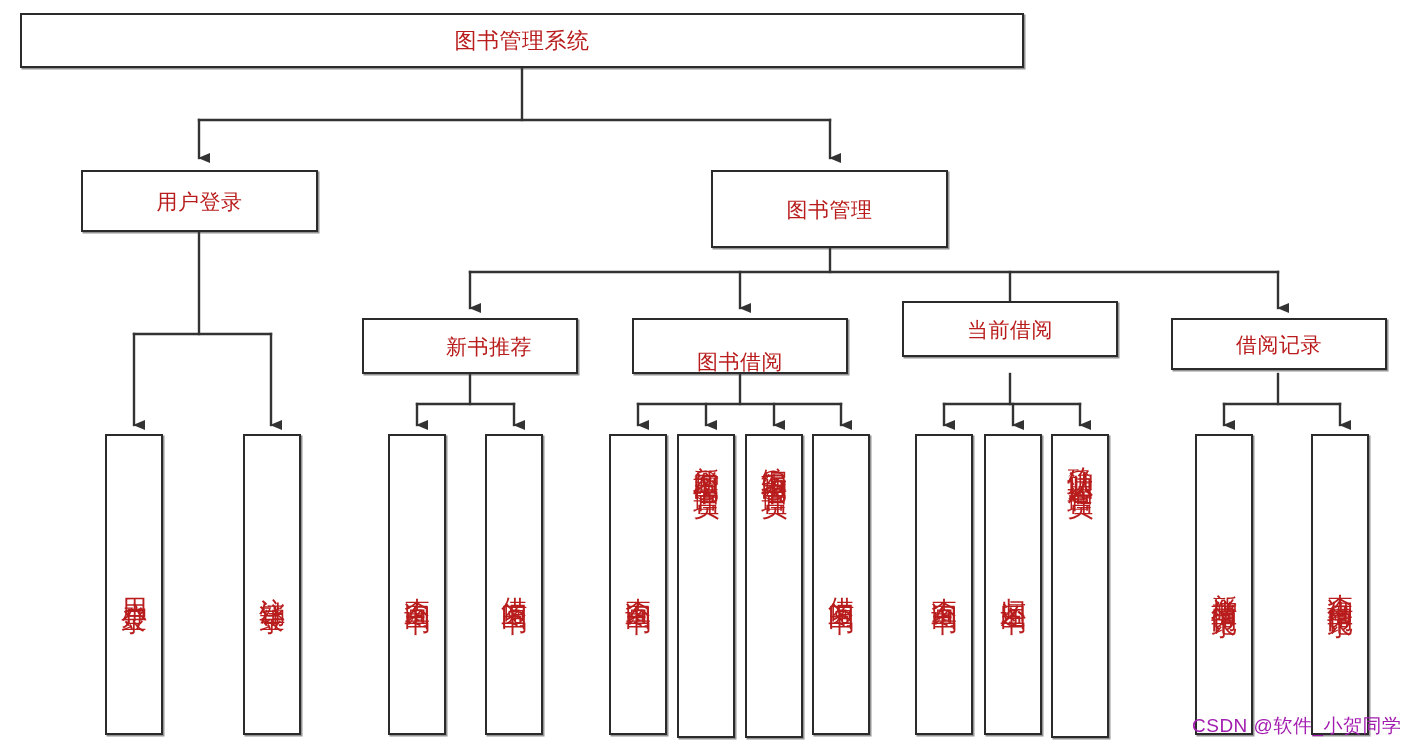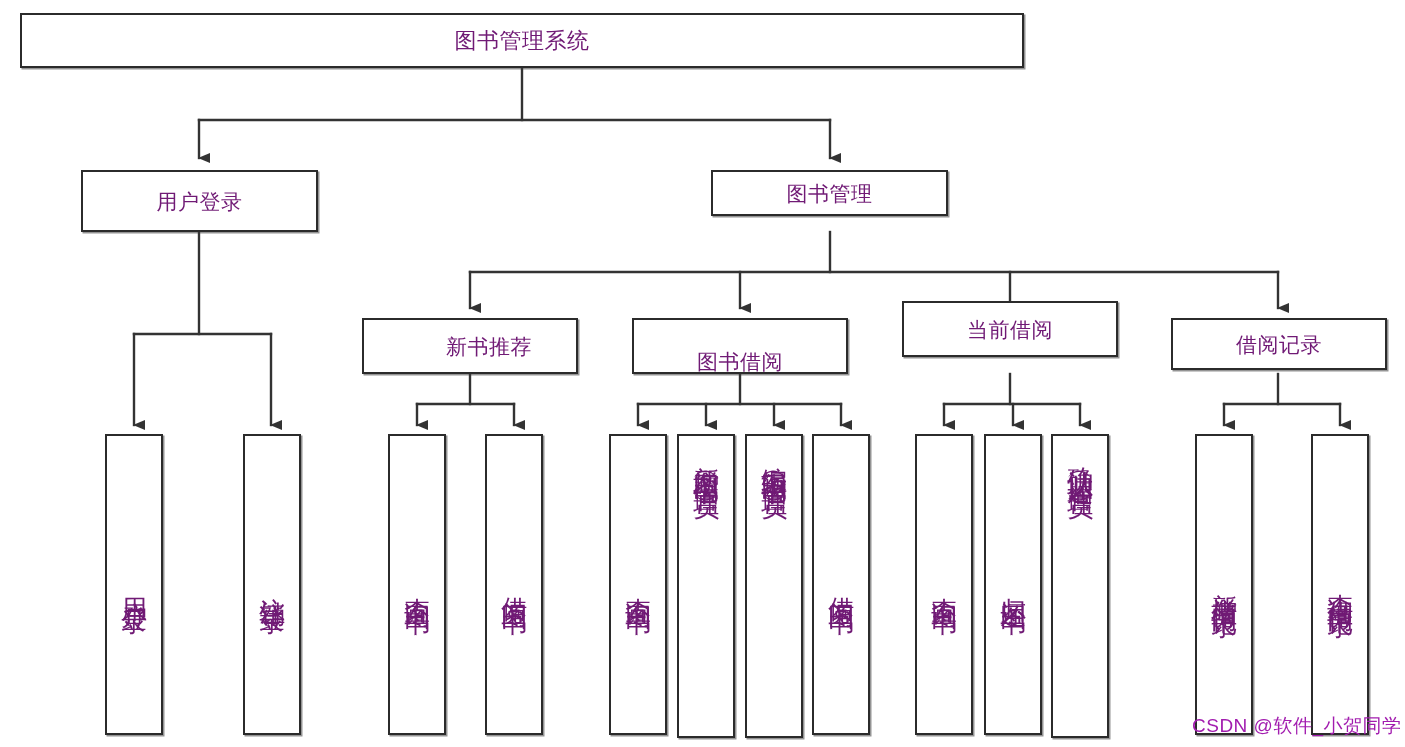--- a/index.html
+++ b/index.html
@@ -16,21 +16,21 @@
     position:absolute;
     box-sizing:border-box;
     background:#ffffff;
     border:2px solid #2b2b2b;
     box-shadow:1.5px 1.5px 0 rgba(60,60,60,0.55);
     display:flex;
     align-items:center;
     justify-content:center;
   }
   .node .lbl{
-    color:#701a75;
+    color:#b91c1c;
     white-space:nowrap;
     letter-spacing:0.5px;
   }
   
   .node.horiz .lbl{font-size:21px;line-height:1;}
   .node.root .lbl{font-size:22px;}
 
   
   .node.vert{
     align-items:flex-start;
@@ -114,21 +114,21 @@
   </svg>
 
   <div class="node horiz root" style="left:20px;top:13px;width:1004px;height:55px;">
     <span class="lbl">图书管理系统</span>
   </div>
 
   <div class="node horiz" style="left:81px;top:170px;width:237px;height:62px;">
     <span class="lbl">用户登录</span>
   </div>
 
-  <div class="node horiz" style="left:711px;top:170px;width:237px;height:46px;">
+  <div class="node horiz" style="left:711px;top:170px;width:237px;height:78px;">
     <span class="lbl">图书管理</span>
   </div>
 
   <div class="node horiz" style="left:362px;top:318px;width:216px;height:56px;padding-left:38px;">
     <span class="lbl">新书推荐</span>
   </div>
 
   <div class="node horiz" style="left:632px;top:318px;width:216px;height:56px;align-items:flex-end;">
     <span class="lbl">图书借阅</span>
   </div>

